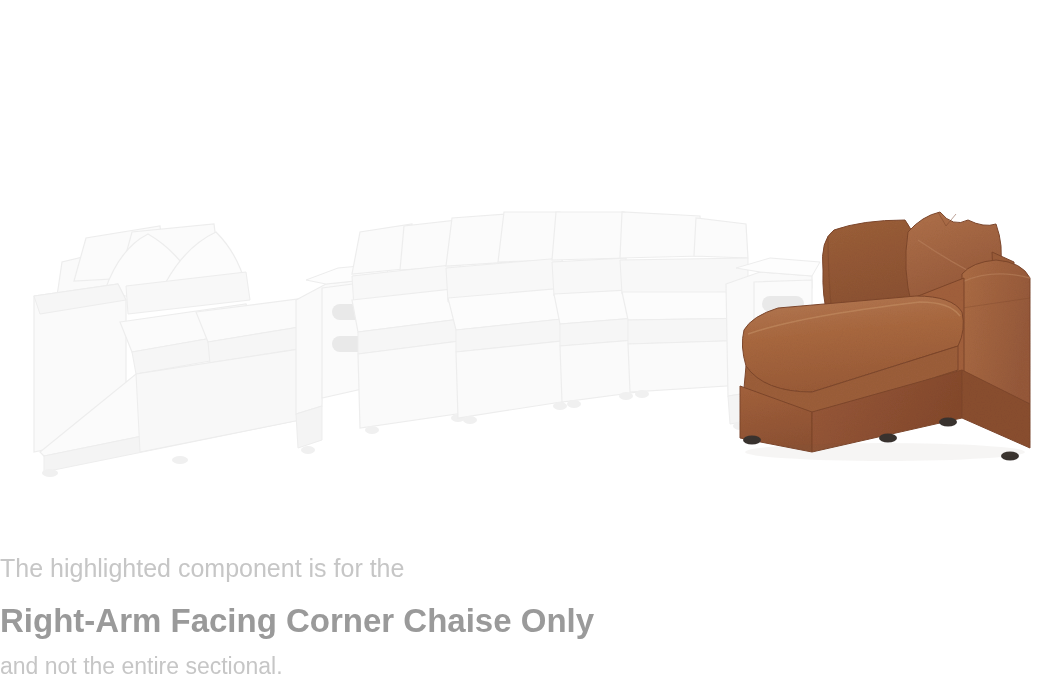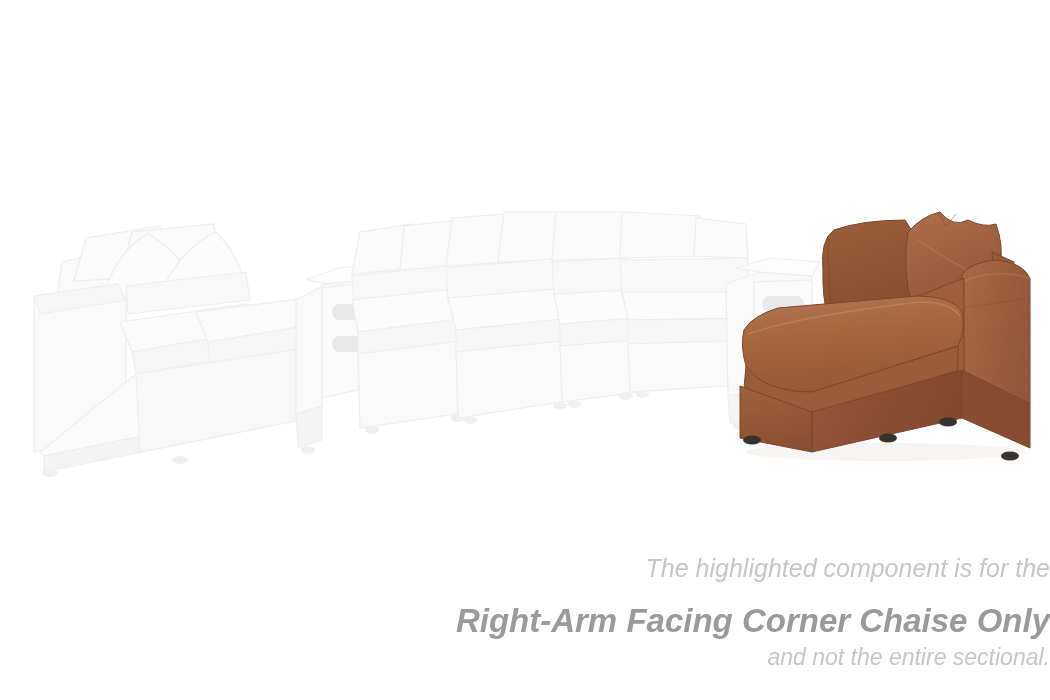--- a/index.html
+++ b/index.html
@@ -36,23 +36,22 @@
     position: absolute;
     left: 0;
     right: 0;
     top: 552px;
     text-align: center;
     user-select: none;
   }
   .cap-line {
     display: block;
     width: 100%;
-    text-align: right;
+    text-align: left;
     white-space: nowrap;
-    font-style: italic;
   }
   .cap-top {
     font-size: 25px;
     font-weight: normal;
     color: #c6c6c6;
     line-height: 32px;
     letter-spacing: 0px;
   }
   .cap-main {
     font-size: 33px;
@@ -60,21 +59,21 @@
     color: #9a9a9a;
     line-height: 42px;
     letter-spacing: 0px;
     margin-top: 16px;
   }
   .cap-bottom {
     font-size: 23px;
     font-weight: normal;
     color: #c6c6c6;
     line-height: 30px;
-    margin-top: 0;
+    margin-top: 9px;
   }
 </style>
 </head>
 <body>
 
 <div id="page">
 
   <div id="illustration">
     <svg viewBox="0 0 1050 700" xmlns="http://www.w3.org/2000/svg" aria-hidden="true">
       <defs>

